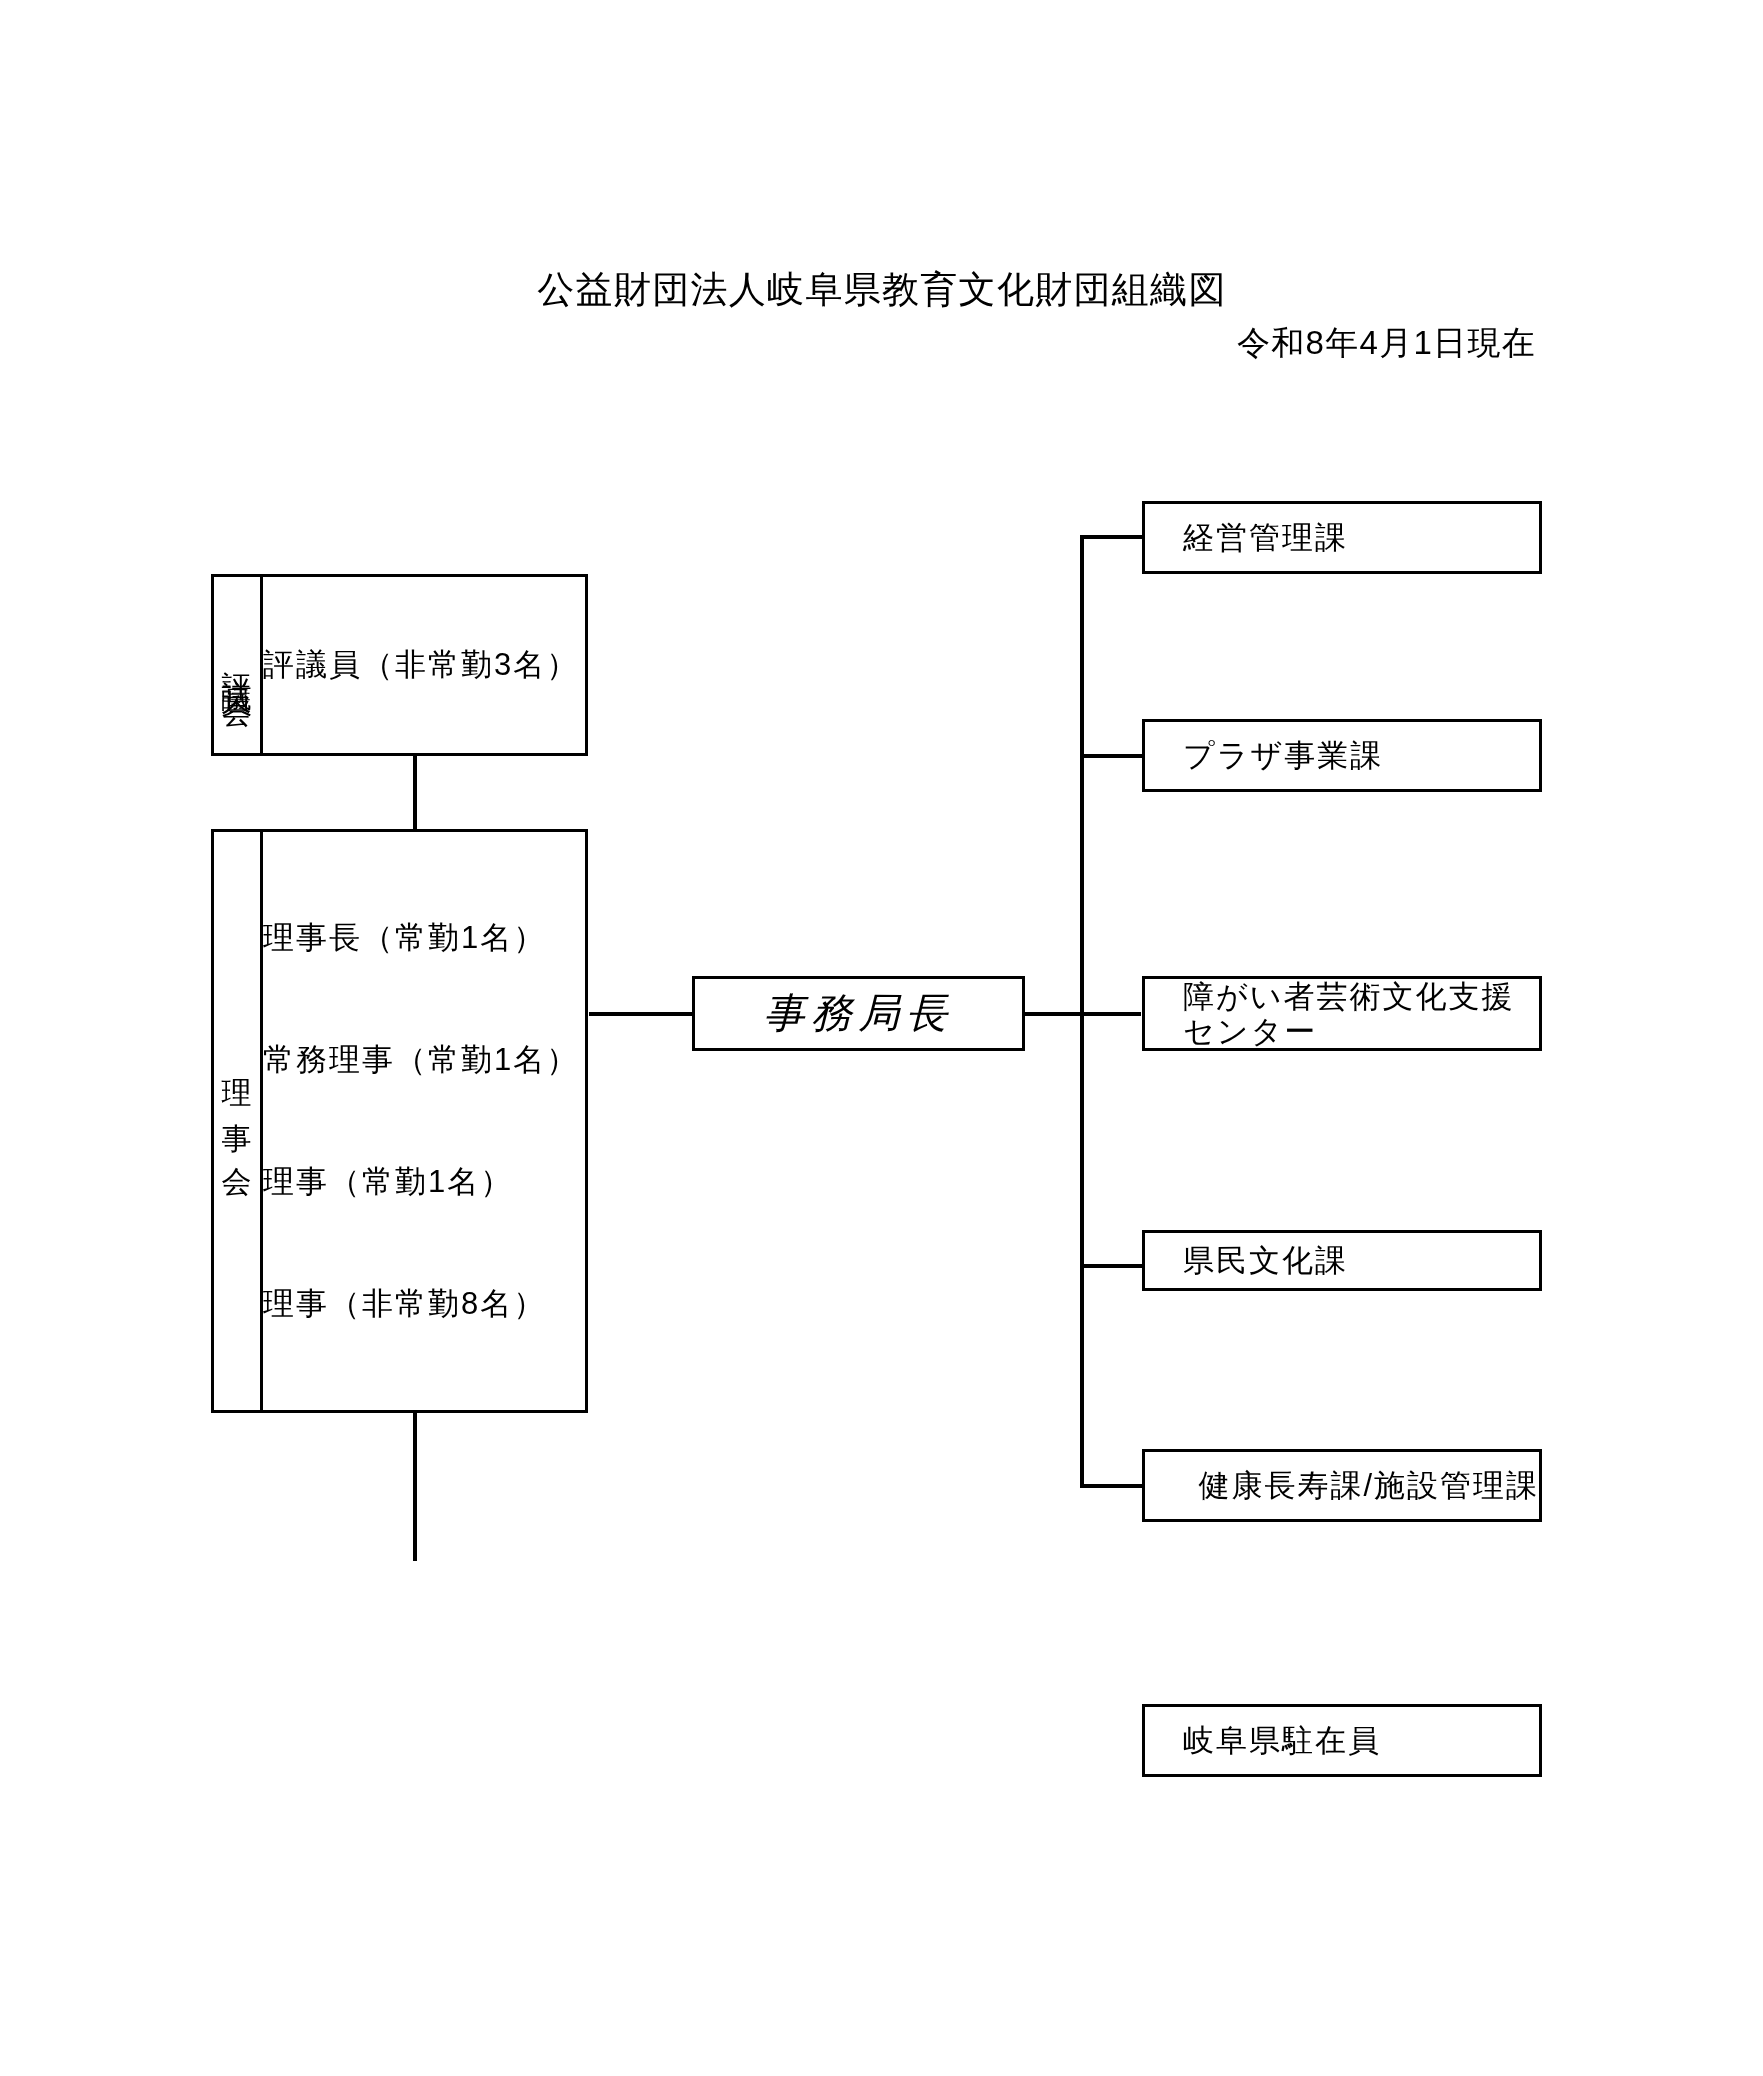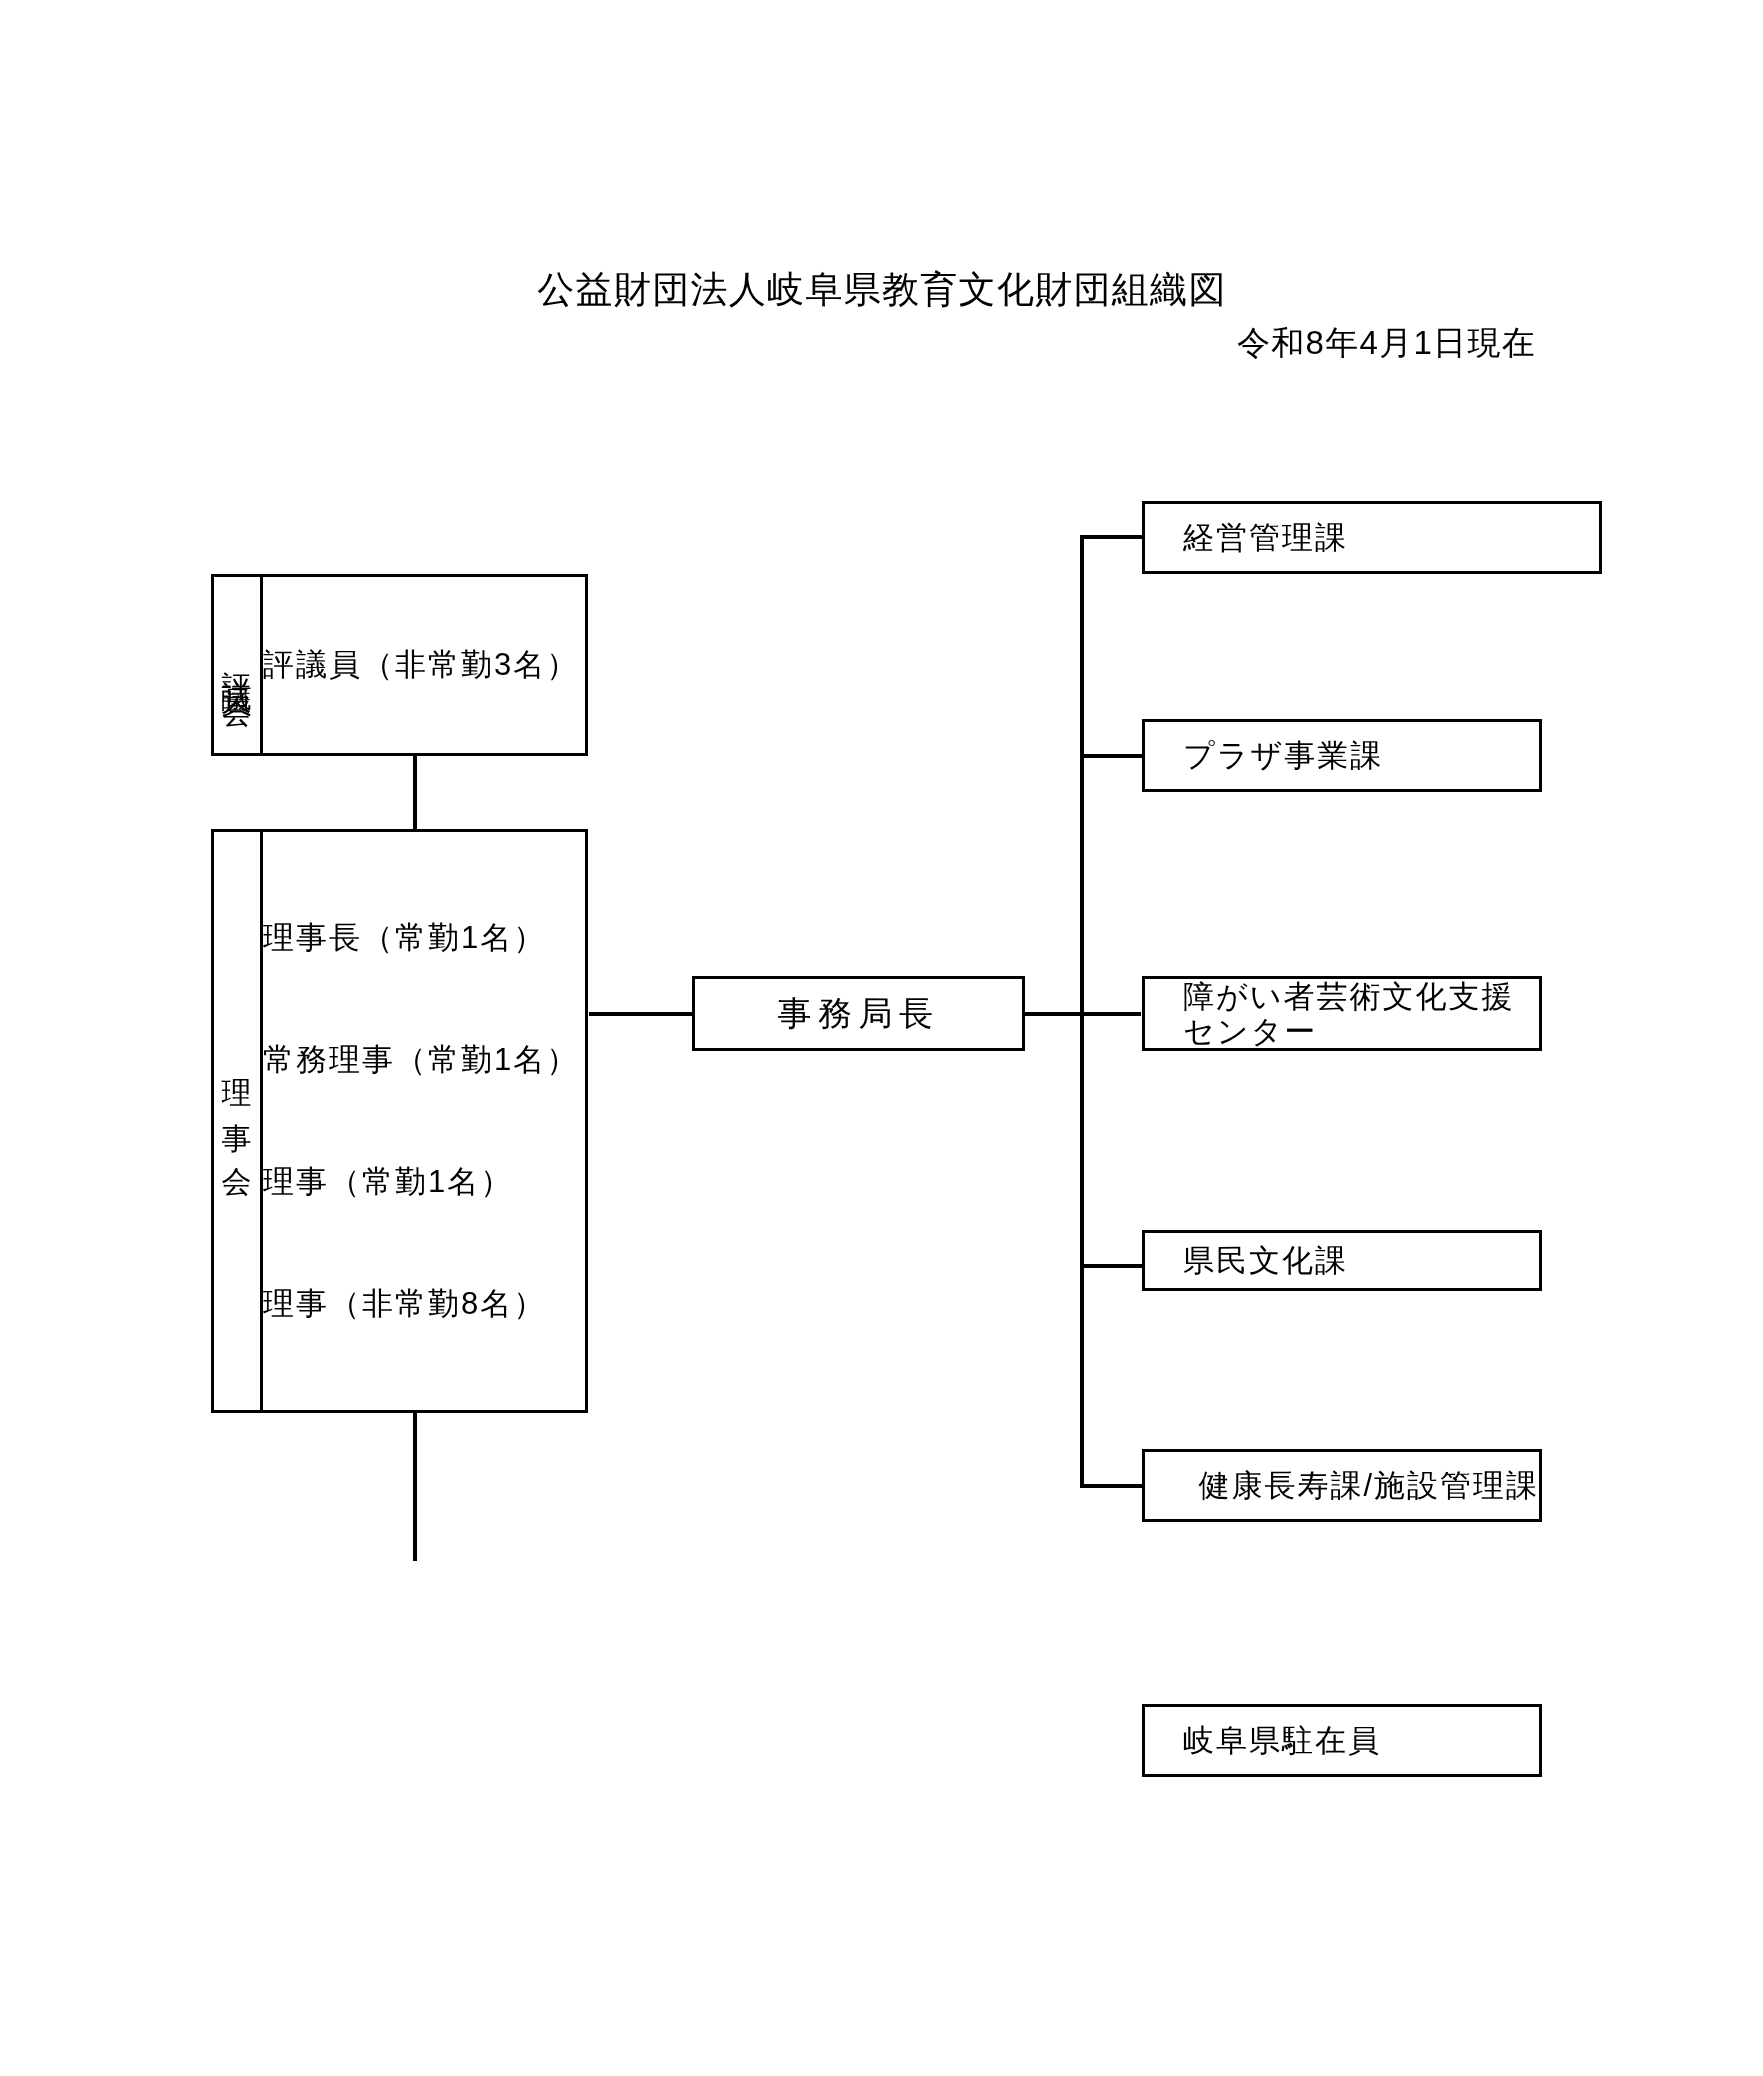--- a/index.html
+++ b/index.html
@@ -89,23 +89,24 @@
     line-height: 35px;
     white-space: nowrap;
   }
   .cbox {
     display: flex;
     align-items: center;
     justify-content: center;
     padding: 0;
   }
   .cbox .bline {
-    font-size: 34px;
+    font-size: 41px;
     letter-spacing: 6.5px;
     white-space: nowrap;
+    font-style: italic;
   }
   .hline, .vline {
     position: absolute;
     background: #000000;
   }
   .hline { height: 3.9px; }
   .vline { width: 3.9px; }
 </style>
 </head>
 <body>
@@ -134,21 +135,21 @@
       <span class="member">理事（常勤1名）</span>
       <span class="member">理事（非常勤8名）</span>
     </div>
   </div>
 
 
   <div class="box cbox" style="left:692px; top:976px; width:333px; height:75px;">
     <span class="bline">事務局長</span>
   </div>
 
-  <div class="box rbox" style="left:1142px; top:501px; width:460px; height:73px;">
+  <div class="box rbox" style="left:1142px; top:501px; width:400px; height:73px;">
     <span class="bline">経営管理課</span>
   </div>
 
   <div class="box rbox" style="left:1142px; top:719px; width:400px; height:73px;">
     <span class="bline">プラザ事業課</span>
   </div>
 
   <div class="box rbox" style="left:1142px; top:976px; width:400px; height:75px;justify-content:center;">
     <span class="bline">障がい者芸術文化支援</span>
     <span class="bline">センター</span>

